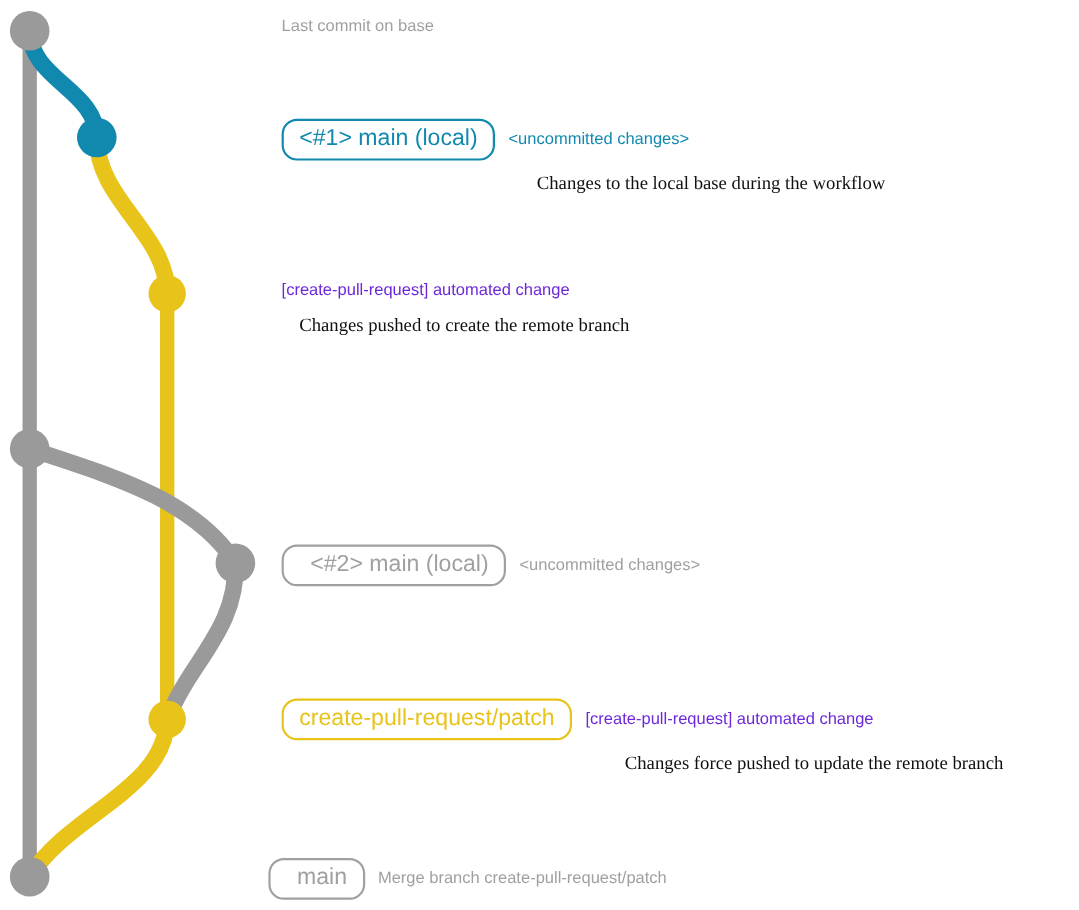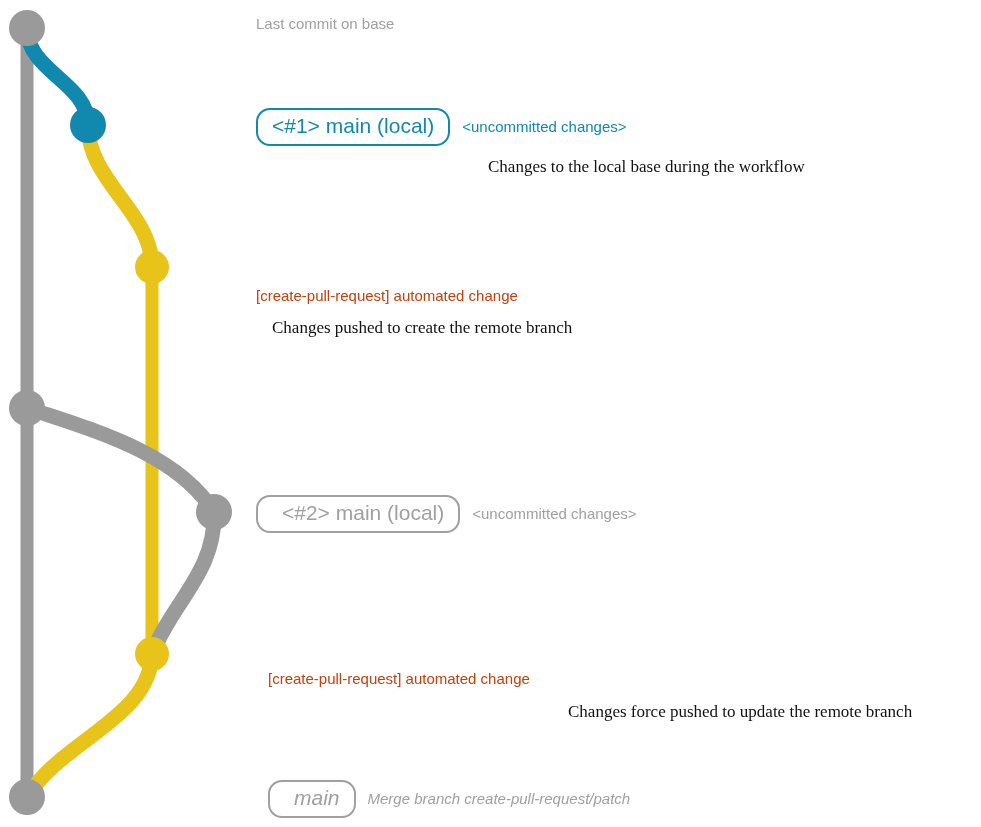--- a/index.html
+++ b/index.html
@@ -54,21 +54,21 @@
   .badge.yellow{ border-color: #e8c31a; color: #e8c31a; }
 
   .subject {
     font-size: 15px;
     line-height: 24px;
     white-space: nowrap;
     font-family: "Liberation Sans", sans-serif;
   }
   .subject.teal   { color: #1189af; }
   .subject.gray   { color: #a0a0a0; }
-  .subject.yellow { color: #c2410c; margin-top: 32px; }
+  .subject.yellow { color: #6d28d9; }
 
   .desc {
     font-family: "Liberation Serif", serif;
     font-size: 17px;
     line-height: 22px;
     color: #111111;
     white-space: nowrap;
   }
   .badge-gap { display: inline-block; width: 12px; }
   .stack { display: flex; flex-direction: column; }
@@ -139,28 +139,29 @@
         <span class="badge gray">&lt;#2&gt; main (local)</span>
         <span class="badge-gap"></span>
         <span class="subject gray">&lt;uncommitted changes&gt;</span>
       </div>
     </div>
   </div>
 
   <div class="row" style="left:256px; top:635px;">
     <div class="stack">
       <div class="headline-row">
+        <span class="badge yellow">create-pull-request/patch</span>
         <span class="badge-gap"></span>
         <span class="subject yellow">[create-pull-request] automated change</span>
       </div>
       <div class="desc" style="margin-top:10px; margin-left:312px;">Changes force pushed to update the remote branch</div>
     </div>
   </div>
 
-  <div class="row" style="left:268px; top:780px;font-style:italic;">
+  <div class="row" style="left:244px; top:780px;">
     <div class="stack">
       <div class="headline-row">
         <span class="badge gray">main</span>
         <span class="badge-gap"></span>
         <span class="subject gray">Merge branch create-pull-request/patch</span>
       </div>
     </div>
   </div>
 
 </div>

